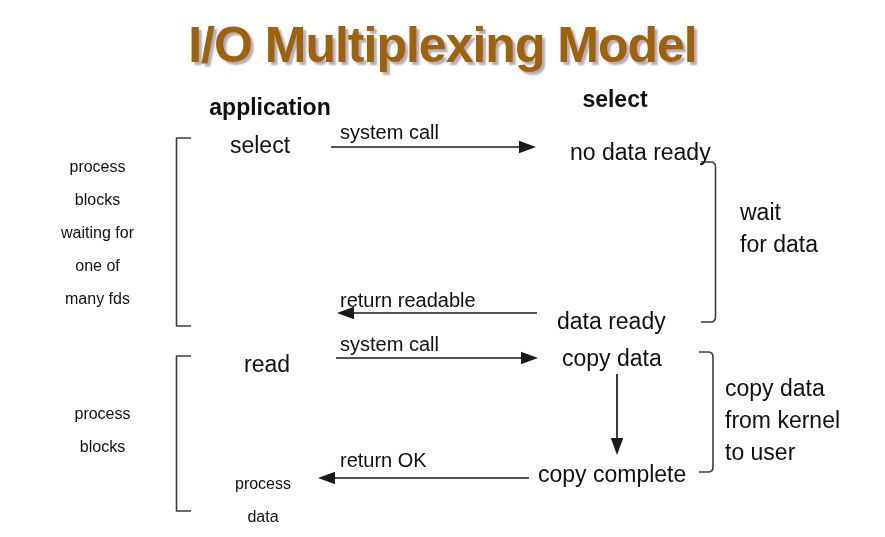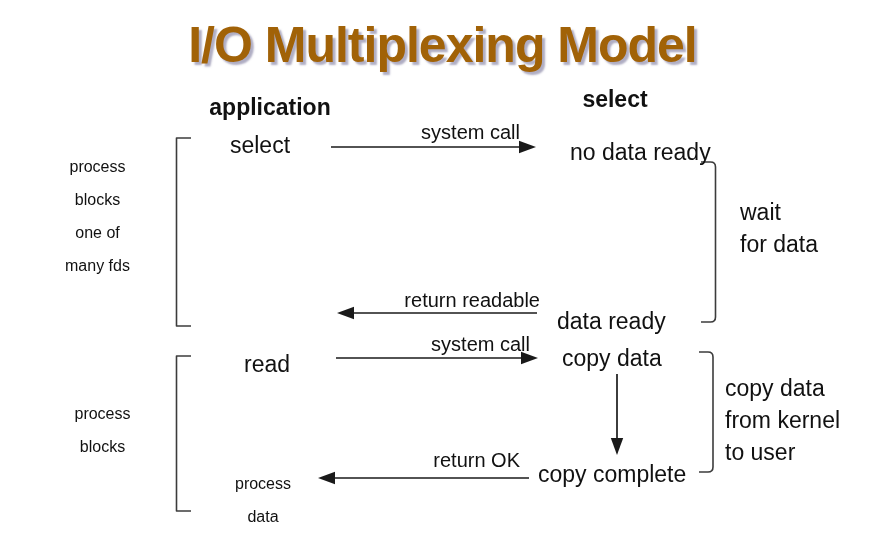--- a/index.html
+++ b/index.html
@@ -45,21 +45,21 @@
     line-height: 33px;
     text-align: center;
   }
   .note-left {
     font-size: 23px;
     line-height: 32px;
     text-align: left;
   }
   .arrow-label {
     font-size: 20px;
-    text-align: right;
+    text-align: left;
     white-space: nowrap;
   }
   .shape-line { stroke: #1a1a1a; stroke-width: 1.7; fill: none; }
   .shape-head { fill: #1a1a1a; stroke: none; }
   .bracket { stroke: #3c3c3c; stroke-width: 1.6; fill: none; stroke-linejoin: round; }
 </style>
 </head>
 <body>
 
 <div id="canvas">
@@ -101,20 +101,21 @@
   </svg>
 
   <div class="abs title" style="color: #a16207;">I/O Multiplexing Model</div>
 
   <div class="abs col-header" style="left:200px; top:86px; width:140px;margin-top:8px;">application</div>
   <div class="abs col-header" style="left:555px; top:86px; width:120px;">select</div>
 
   <div class="abs note" style="left:25px; top:150px; width:145px;">
     <div>process</div>
     <div>blocks</div>
+    <div>waiting for</div>
     <div>one of</div>
     <div>many fds</div>
   </div>
 
   <div class="abs label" style="left:210px; top:132px; width:100px; text-align:center;">select</div>
 
   <div class="abs arrow-label" style="left:340px; top:121px; width:180px;">system call</div>
 
   <div class="abs label" style="left:539px; top:139px;margin-left:31px;">no data ready</div>
 

